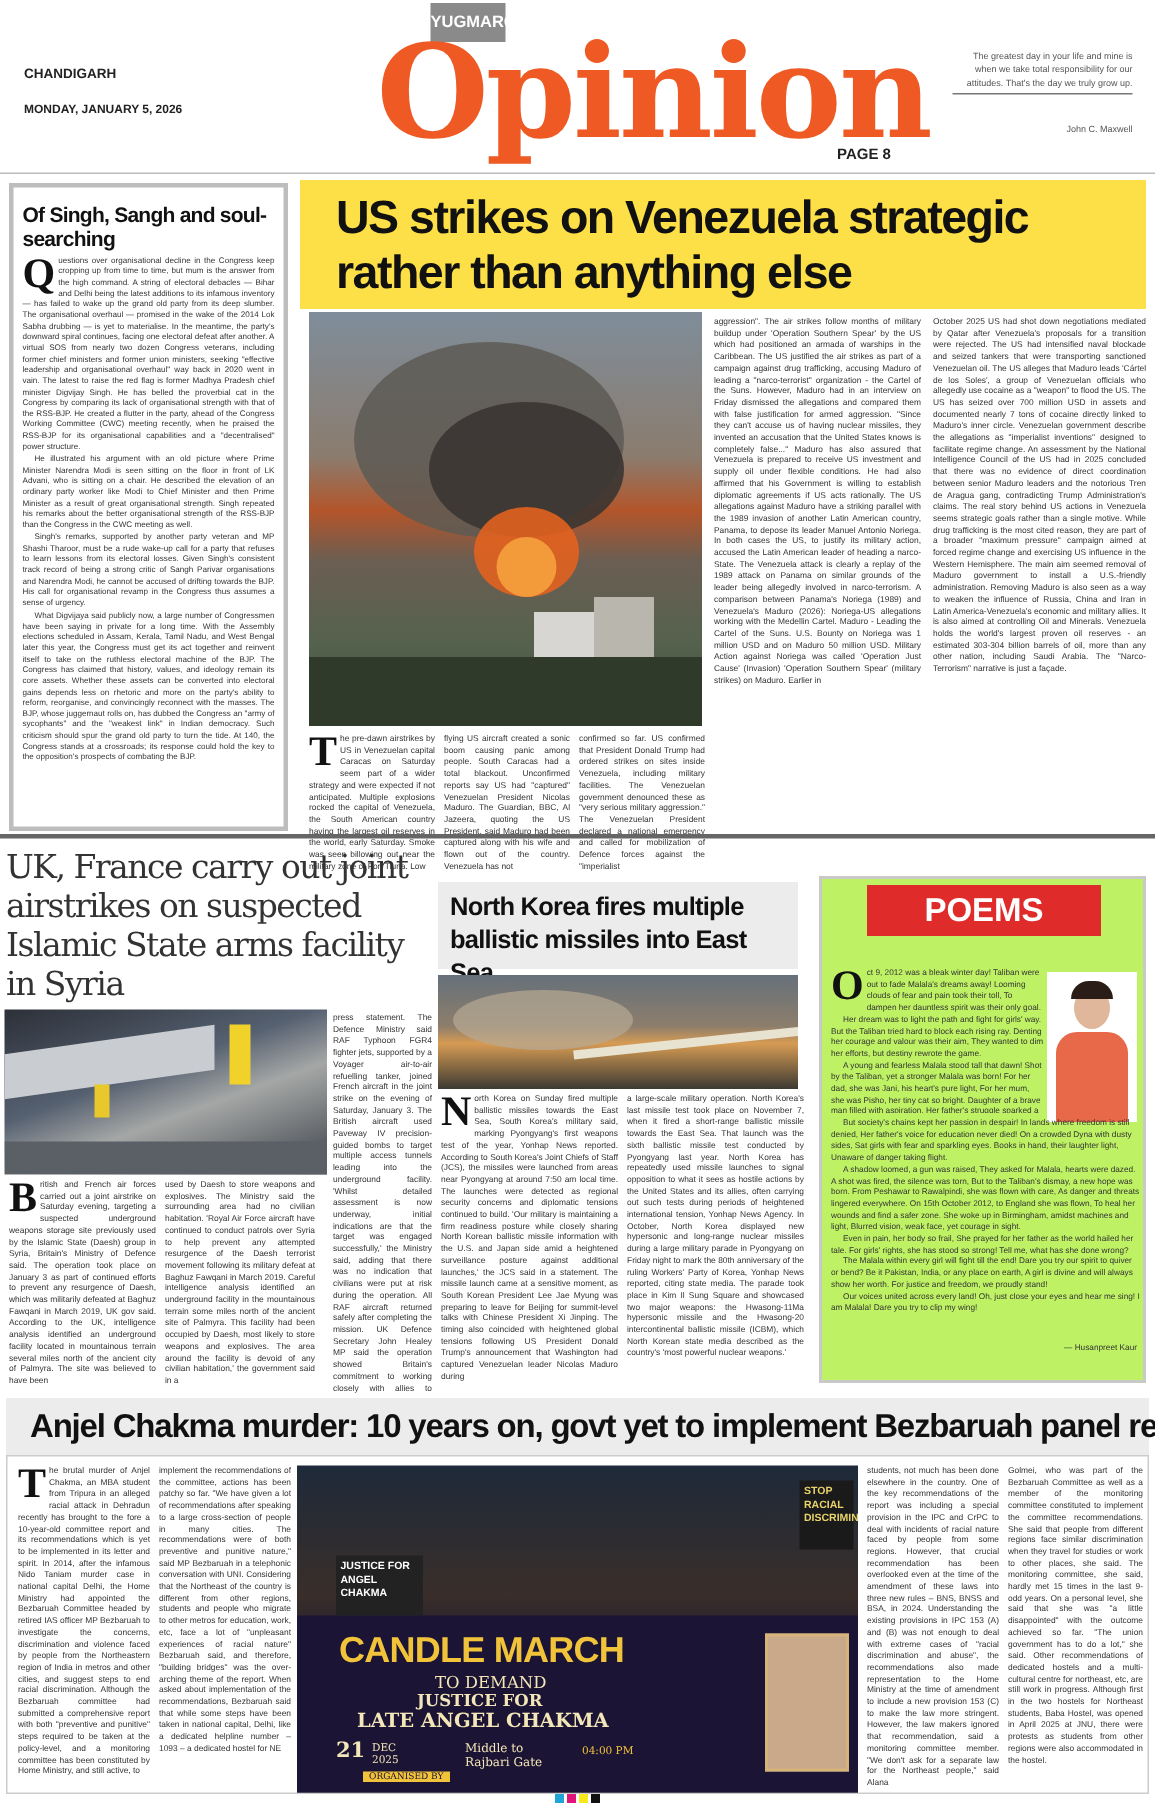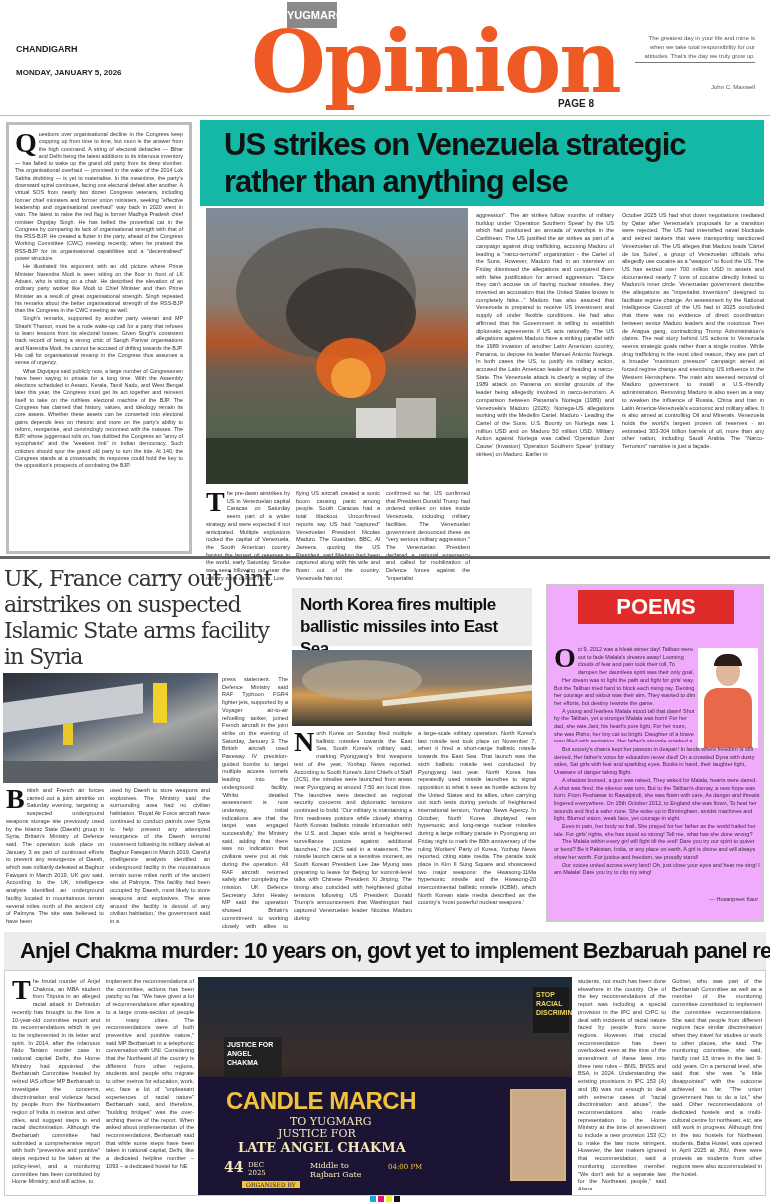--- a/index.html
+++ b/index.html
@@ -13,36 +13,36 @@
   .mh-quote { position: absolute; left: 635px; top: 34px; width: 120px; font-size: 6px; line-height: 9px; text-align: right; color: #555; border-bottom: 1px solid #777; padding-bottom: 1px; }
   .mh-author { position: absolute; left: 650px; top: 84px; width: 105px; font-size: 6px; text-align: right; color: #555; }
 
   .editorial { position: absolute; left: 6px; top: 122px; width: 186px; height: 432px; border: 3px solid #bdbdbd; padding: 6px; background: #fff; }
   .ed-label { text-align: center; font: bold 20px "Liberation Sans", sans-serif; color: #555; text-decoration: underline; letter-spacing: 0.5px; }
   .ed-headline { font: bold 14px "Liberation Sans", sans-serif; margin: 4px 0 4px; letter-spacing: -0.5px; color: #111; }
   .body-text { font-size: 5.4px; line-height: 7.3px; color: #333; text-align: justify; }
   .body-text p { text-indent: 8px; margin-bottom: 1px; }
   .dropcap { float: left; font: bold 28px "Liberation Serif", serif; line-height: 24px; margin-right: 2px; color: #111; }
 
-  .us-headline-box { position: absolute; left: 200px; top: 120px; width: 564px; height: 86px; background: #14b8a6; }
+  .us-headline-box { position: absolute; left: 200px; top: 120px; width: 564px; height: 86px; background: #fde047; }
   .us-headline { position: absolute; left: 24px; top: 6px; font: bold 31px "Liberation Sans", sans-serif; line-height: 37px; letter-spacing: -1px; color: #111; }
   .us-photo { position: absolute; left: 206px; top: 208px; width: 262px; height: 276px; background: linear-gradient(180deg, #7f8d9a 0%, #8b7c6e 35%, #b3552a 48%, #6b5e52 60%, #55624e 80%, #3e4a3a 100%); overflow: hidden; }
   .smoke { position: absolute; border-radius: 50%; }
   .us-col { position: absolute; font-size: 5.6px; line-height: 7.7px; color: #333; text-align: justify; }
 
   .divider { position: absolute; left: 0; width: 770px; height: 3px; background: #666; }
 
   .uk-headline { position: absolute; left: 4px; top: 566px; width: 282px; font: 22px "DejaVu Serif", serif; line-height: 26px; color: #333; letter-spacing: -1px; }
   .uk-photo { position: absolute; left: 3px; top: 673px; width: 215px; height: 110px; background: linear-gradient(160deg, #2c3038 0%, #556070 40%, #a5a7a6 60%, #3c4048 100%); overflow: hidden; }
 
   .nk-headline-box { position: absolute; left: 292px; top: 588px; width: 240px; height: 58px; background: #ececec; }
   .nk-headline { position: absolute; left: 8px; top: 6px; font: bold 17px "Liberation Sans", sans-serif; line-height: 22px; letter-spacing: -0.5px; color: #111; }
   .nk-photo { position: absolute; left: 292px; top: 650px; width: 240px; height: 76px; background: linear-gradient(180deg, #66707a 0%, #8d7e6c 45%, #d69b53 60%, #3c3a33 100%); overflow: hidden; }
 
-  .poems-box { position: absolute; left: 546px; top: 584px; width: 218px; height: 338px; border: 2px solid #c9c9c9; background: #f0abfc; }
+  .poems-box { position: absolute; left: 546px; top: 584px; width: 218px; height: 338px; border: 2px solid #c9c9c9; background: #bef264; }
   .poems-banner { position: absolute; left: 30px; top: 4px; width: 156px; height: 34px; background: #e02b2b; color: #fff; text-align: center; font: bold 22px "Liberation Sans", sans-serif; line-height: 34px; }
   .poem-title { position: absolute; left: 0; width: 214px; top: 44px; text-align: center; font: bold 11.5px "Liberation Sans", sans-serif; letter-spacing: -0.3px; color: #111; }
   .poem-photo { position: absolute; left: 150px; top: 62px; width: 60px; height: 100px; background: #fff; overflow: hidden; }
   .poem-text { position: absolute; font-size: 5.5px; line-height: 7.7px; color: #333; }
   .poem-author { position: absolute; left: 110px; top: 310px; width: 100px; text-align: right; font-size: 5.5px; color: #333; }
 
   .ak-headline-box { position: absolute; left: 4px; top: 932px; width: 762px; height: 38px; background: #ececec; }
   .ak-headline { position: absolute; left: 16px; top: 3px; font: bold 22px "Liberation Sans", sans-serif; line-height: 32px; letter-spacing: -0.8px; color: #111; white-space: nowrap; }
   .ak-box { position: absolute; left: 4px; top: 970px; width: 762px; height: 226px; border: 1px solid #ccc; }
   .ak-photo { position: absolute; left: 198px; top: 977px; width: 374px; height: 218px; background: linear-gradient(180deg, #1e2a3a 0%, #3a2e2a 40%, #1a1530 60%, #141024 100%); overflow: hidden; }
@@ -59,20 +59,21 @@
   <div class="mh-city">CHANDIGARH</div>
   <div class="mh-date">MONDAY, JANUARY 5, 2026</div>
   <div class="mh-brand">YUGMARG</div>
   <div class="mh-title">Opinion</div>
   <div class="mh-page">PAGE 8</div>
   <div class="mh-quote">The greatest day in your life and mine is when we take total responsibility for our attitudes. That's the day we truly grow up.</div>
   <div class="mh-author">John C. Maxwell</div>
 </header>
 
 <section class="editorial">
+  <h2 class="ed-headline">Of Singh, Sangh and soul-searching</h2>
   <div class="body-text">
     <span class="dropcap">Q</span>
     <p style="text-indent:0">uestions over organisational decline in the Congress keep cropping up from time to time, but mum is the answer from the high command. A string of electoral debacles — Bihar and Delhi being the latest additions to its infamous inventory — has failed to wake up the grand old party from its deep slumber. The organisational overhaul — promised in the wake of the 2014 Lok Sabha drubbing — is yet to materialise. In the meantime, the party's downward spiral continues, facing one electoral defeat after another. A virtual SOS from nearly two dozen Congress veterans, including former chief ministers and former union ministers, seeking "effective leadership and organisational overhaul" way back in 2020 went in vain. The latest to raise the red flag is former Madhya Pradesh chief minister Digvijay Singh. He has belled the proverbial cat in the Congress by comparing its lack of organisational strength with that of the RSS-BJP. He created a flutter in the party, ahead of the Congress Working Committee (CWC) meeting recently, when he praised the RSS-BJP for its organisational capabilities and a "decentralised" power structure.</p>
     <p>He illustrated his argument with an old picture where Prime Minister Narendra Modi is seen sitting on the floor in front of LK Advani, who is sitting on a chair. He described the elevation of an ordinary party worker like Modi to Chief Minister and then Prime Minister as a result of great organisational strength. Singh repeated his remarks about the better organisational strength of the RSS-BJP than the Congress in the CWC meeting as well.</p>
     <p>Singh's remarks, supported by another party veteran and MP Shashi Tharoor, must be a rude wake-up call for a party that refuses to learn lessons from its electoral losses. Given Singh's consistent track record of being a strong critic of Sangh Parivar organisations and Narendra Modi, he cannot be accused of drifting towards the BJP. His call for organisational revamp in the Congress thus assumes a sense of urgency.</p>
     <p>What Digvijaya said publicly now, a large number of Congressmen have been saying in private for a long time. With the Assembly elections scheduled in Assam, Kerala, Tamil Nadu, and West Bengal later this year, the Congress must get its act together and reinvent itself to take on the ruthless electoral machine of the BJP. The Congress has claimed that history, values, and ideology remain its core assets. Whether these assets can be converted into electoral gains depends less on rhetoric and more on the party's ability to reform, reorganise, and convincingly reconnect with the masses. The BJP, whose juggernaut rolls on, has dubbed the Congress an "army of sycophants" and the "weakest link" in Indian democracy. Such criticism should spur the grand old party to turn the tide. At 140, the Congress stands at a crossroads; its response could hold the key to the opposition's prospects of combating the BJP.</p>
   </div>
 </section>
 
 <div class="us-headline-box">
@@ -151,24 +152,24 @@
 <div class="ak-box"></div>
 <div class="us-col" style="left:12px;top:978px;width:88px;height:212px;overflow:hidden">
   <span class="dropcap">T</span><span>he brutal murder of Anjel Chakma, an MBA student from Tripura in an alleged racial attack in Dehradun recently has brought to the fore a 10-year-old committee report and its recommendations which is yet to be implemented in its letter and spirit. In 2014, after the infamous Nido Taniam murder case in national capital Delhi, the Home Ministry had appointed the Bezbaruah Committee headed by retired IAS officer MP Bezbaruah to investigate the concerns, discrimination and violence faced by people from the Northeastern region of India in metros and other cities, and suggest steps to end racial discrimination. Although the Bezbaruah committee had submitted a comprehensive report with both "preventive and punitive" steps required to be taken at the policy-level, and a monitoring committee has been constituted by Home Ministry, and still active, to</span>
 </div>
 <div class="us-col" style="left:106px;top:978px;width:88px;height:212px;overflow:hidden">implement the recommendations of the committee, actions has been patchy so far. "We have given a lot of recommendations after speaking to a large cross-section of people in many cities. The recommendations were of both preventive and punitive nature," said MP Bezbaruah in a telephonic conversation with UNI. Considering that the Northeast of the country is different from other regions, students and people who migrate to other metros for education, work, etc, face a lot of "unpleasant experiences of racial nature" Bezbaruah said, and therefore, "building bridges" was the over-arching theme of the report. When asked about implementation of the recommendations, Bezbaruah said that while some steps have been taken in national capital, Delhi, like a dedicated helpline number – 1093 – a dedicated hostel for NE</div>
 <div class="ak-photo">
   <div class="placard" style="left:26px;top:60px;width:58px;height:40px"><span>JUSTICE FOR ANGEL CHAKMA</span></div>
   <div class="placard" style="left:335px;top:10px;width:36px;height:46px;background:#1a1a1a;color:#e8d36a"><span>STOP RACIAL DISCRIMINATION</span></div>
   <div class="banner">
     <div class="banner-main">CANDLE MARCH</div>
-    <div class="banner-sub" style="top:38px;left:92px">TO YUGMARG</div>
-    <div class="banner-sub" style="top:50px;left:80px;font-weight:normal">JUSTICE FOR</div>
+    <div class="banner-sub" style="top:38px;left:92px">TO DEMAND</div>
+    <div class="banner-sub" style="top:50px;left:80px;font-weight:bold">JUSTICE FOR</div>
     <div class="banner-sub" style="top:63px;left:40px;font-weight:bold;font-size:13px">LATE ANGEL CHAKMA</div>
-    <div class="banner-sub" style="top:82px;left:26px;font-weight:bold;font-size:14px">44</div>
+    <div class="banner-sub" style="top:82px;left:26px;font-weight:bold;font-size:14px">21</div>
     <div class="banner-sub" style="top:84px;left:50px;font-size:7px;width:30px">DEC 2025</div>
     <div class="banner-sub" style="top:84px;left:112px;font-size:8px;width:60px">Middle to Rajbari Gate</div>
     <div class="banner-sub" style="top:86px;left:190px;font-size:7px;color:#f0c33a">04:00 PM</div>
     <div class="banner-sub" style="top:104px;left:44px;font-size:6px;color:#1c1434;background:#f0c33a;padding:0 4px">ORGANISED BY</div>
     <div style="position:absolute;left:312px;top:12px;width:56px;height:92px;background:#c9a98a;border:2px solid #d7b37a"></div>
   </div>
 </div>
 <div class="us-col" style="left:578px;top:978px;width:88px;height:212px;overflow:hidden">students, not much has been done elsewhere in the country. One of the key recommendations of the report was including a special provision in the IPC and CrPC to deal with incidents of racial nature faced by people from some regions. However, that crucial recommendation has been overlooked even at the time of the amendment of these laws into three new rules – BNS, BNSS and BSA, in 2024. Understanding the existing provisions in IPC 153 (A) and (B) was not enough to deal with extreme cases of "racial discrimination and abuse", the recommendations also made representation to the Home Ministry at the time of amendment to include a new provision 153 (C) to make the law more stringent. However, the law makers ignored that recommendation, said a monitoring committee member. "We don't ask for a separate law for the Northeast people," said Alana</div>
 <div class="us-col" style="left:672px;top:978px;width:90px;height:212px;overflow:hidden">Golmei, who was part of the Bezbaruah Committee as well as a member of the monitoring committee constituted to implement the committee recommendations. She said that people from different regions face similar discrimination when they travel for studies or work to other places, she said. The monitoring committee, she said, hardly met 15 times in the last 9-odd years. On a personal level, she said that she was "a little disappointed" with the outcome achieved so far. "The union government has to do a lot," she said. Other recommendations of dedicated hostels and a multi-cultural centre for northeast, etc, are still work in progress. Although first in the two hostels for Northeast students, Baba Hostel, was opened in April 2025 at JNU, there were protests as students from other regions were also accommodated in the hostel.</div>
 

